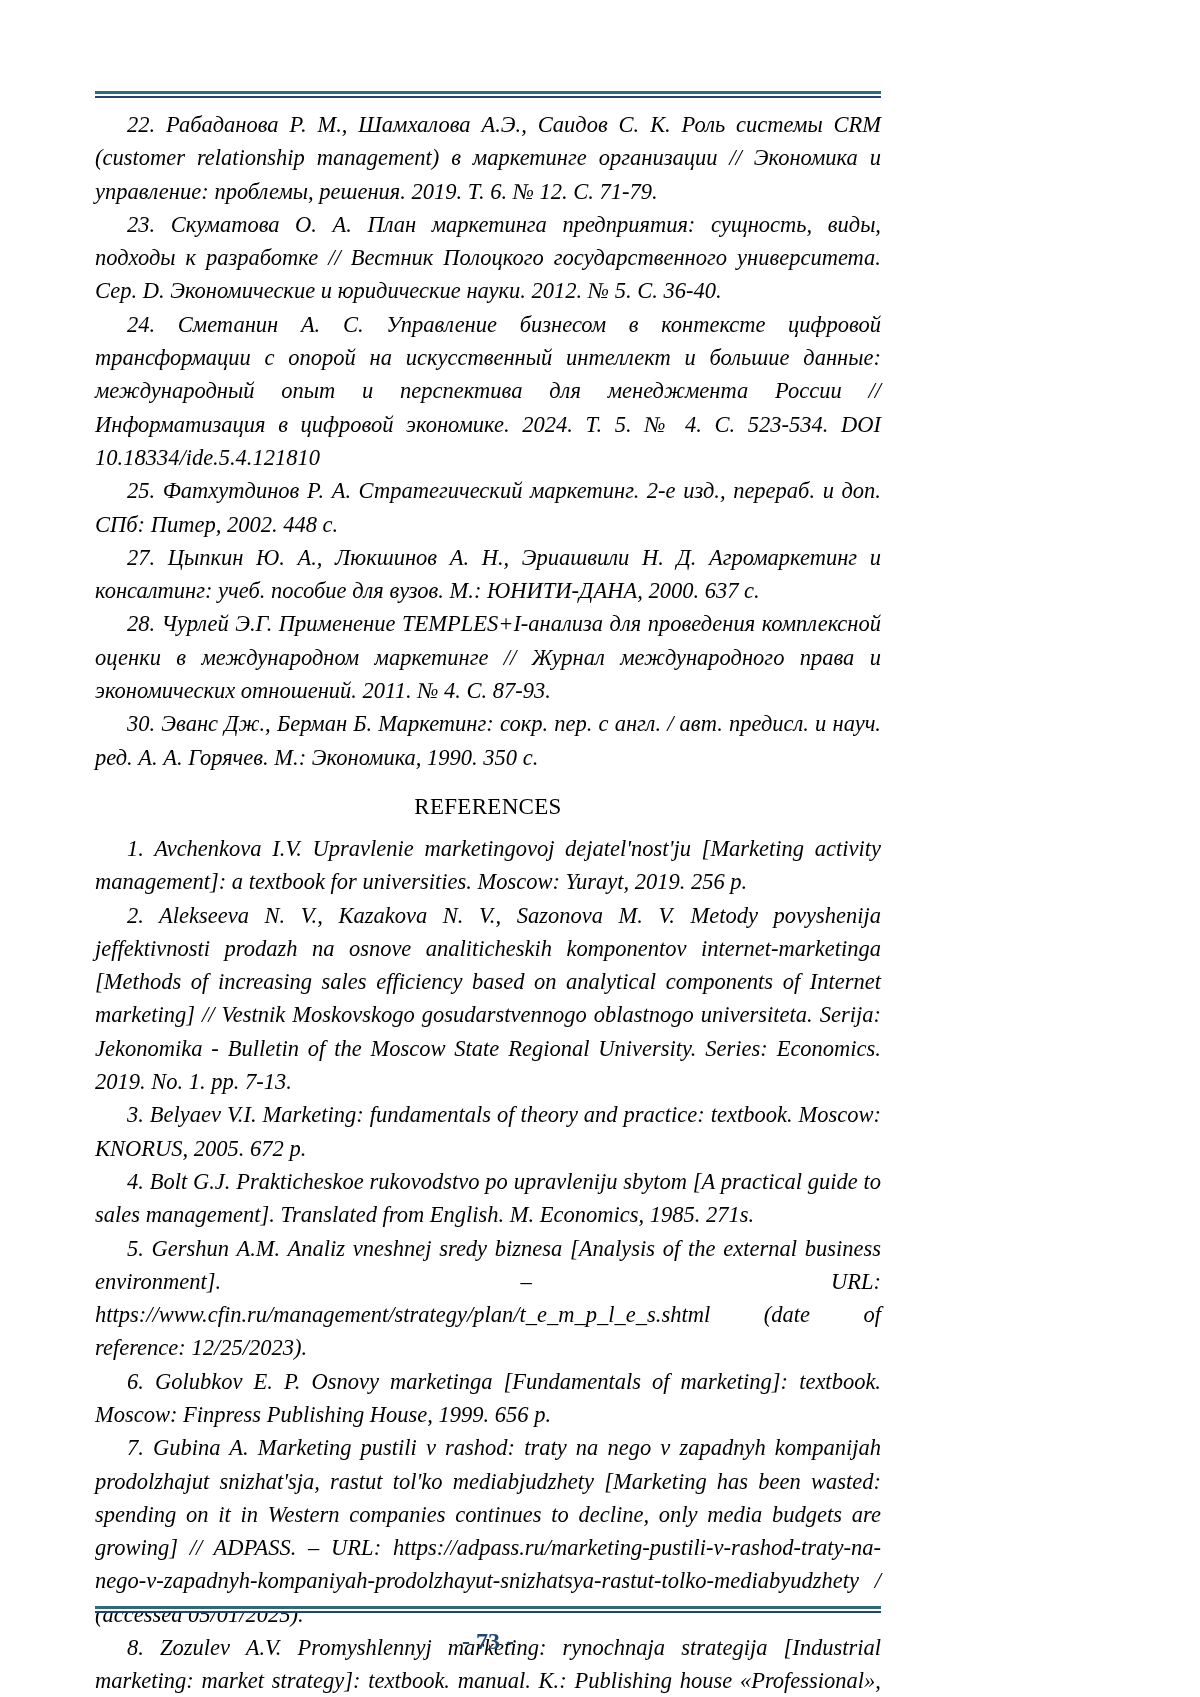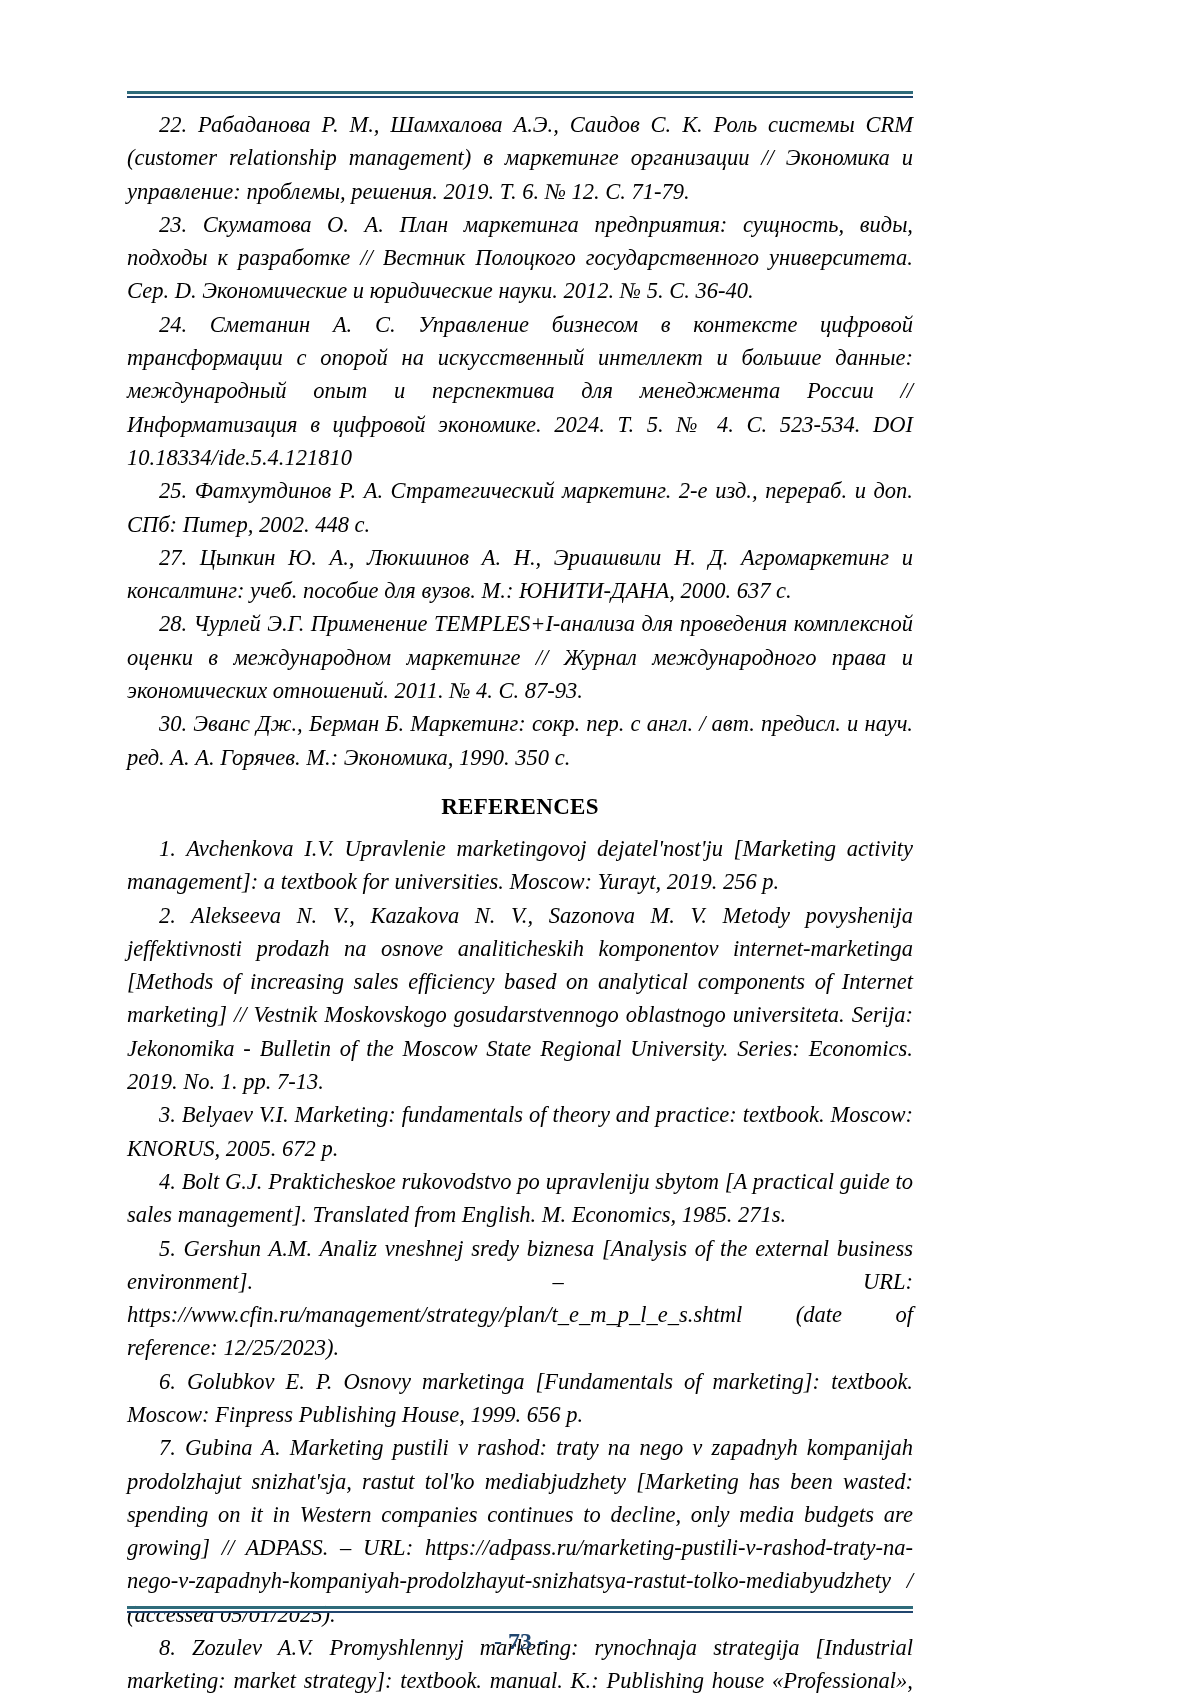--- a/index.html
+++ b/index.html
@@ -9,21 +9,20 @@
   }
   .page {
     position: relative;
     width: 976px;
     height: 1697px;
     background: #ffffff;
     font-family: "Liberation Serif", serif;
     color: #000000;
     box-sizing: border-box;
     overflow: hidden;
-    margin-left: 32px;
   }
   .double-rule {
     position: absolute;
     left: 95px;
     right: 95px;
     height: 2px;
     border-top: 3px solid #2f6b7a;
     border-bottom: 2px solid #20456e;
     background: #ffffff;
   }
@@ -41,21 +40,21 @@
     text-indent: 32px;
     font-style: italic;
     font-size: 22.5px;
     line-height: 1.48;
     overflow-wrap: anywhere;
   }
   h2.refs-heading {
     margin: 20px 0 12px 0;
     text-align: center;
     font-style: normal;
-    font-weight: bold;
+    font-weight: normal;
     font-size: 23px;
     letter-spacing: 0.3px;
   }
   .page-number {
     position: absolute;
     bottom: 42px;
     left: 0;
     right: 0;
     text-align: center;
     font-weight: bold;

